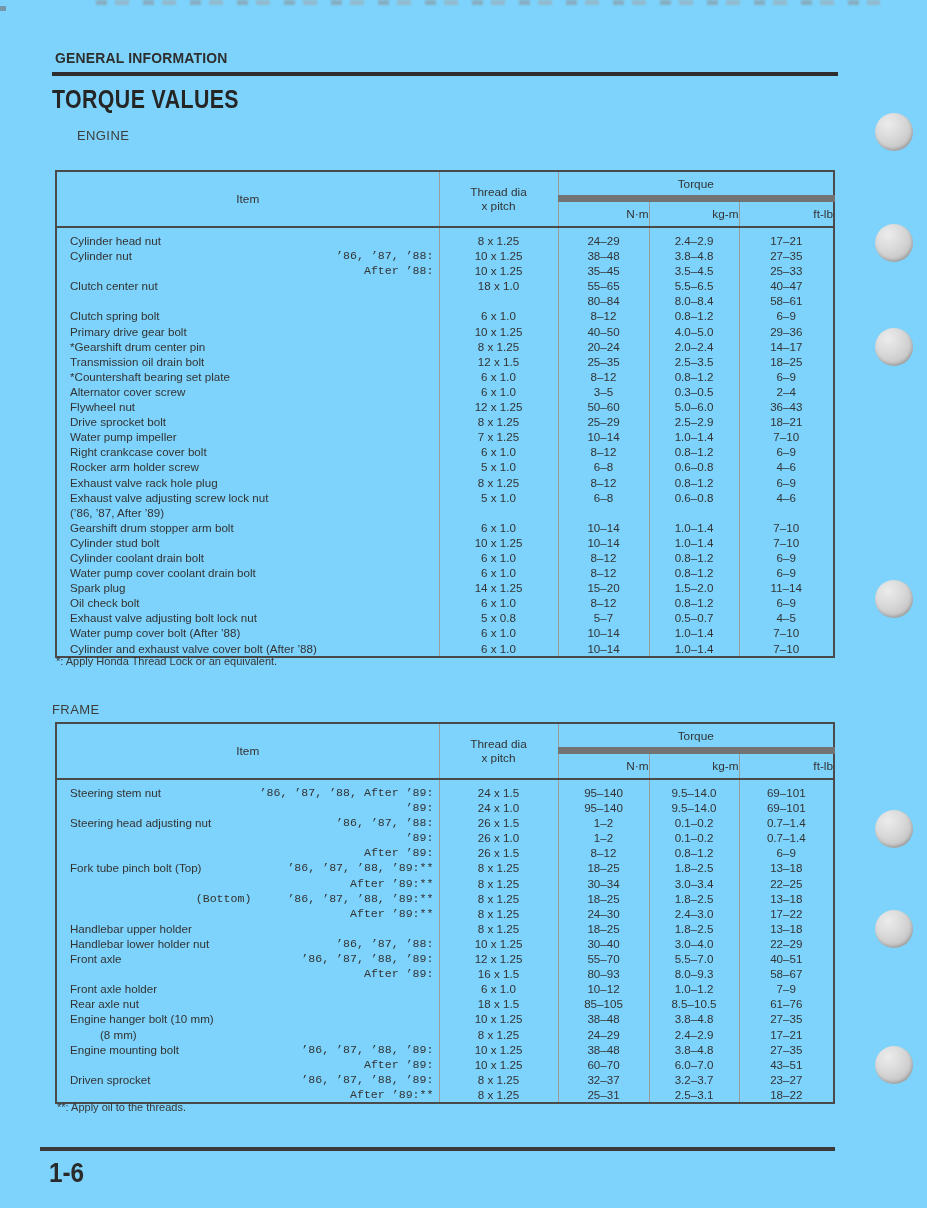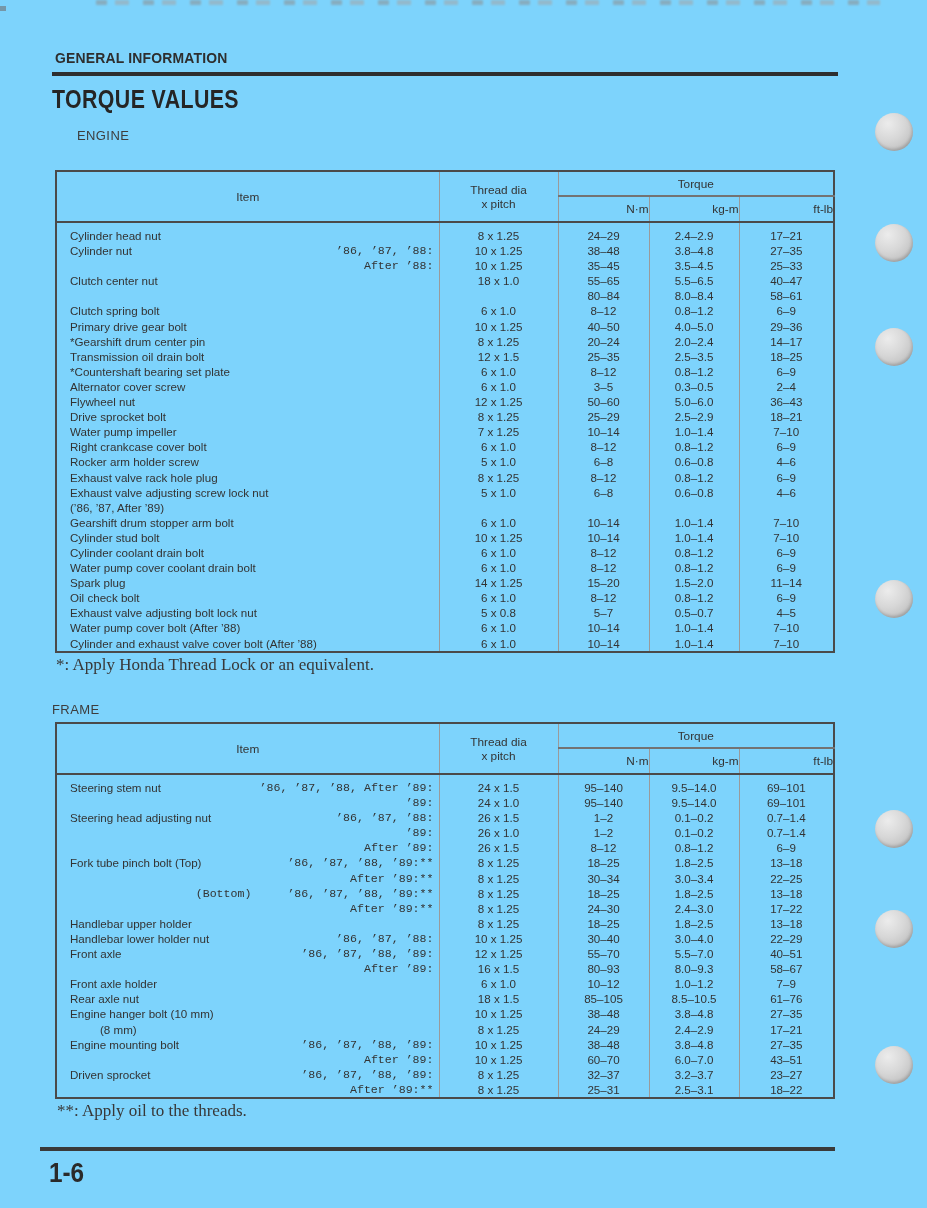--- a/index.html
+++ b/index.html
@@ -42,34 +42,34 @@
     border:2px solid #4a4a4a;font-size:11.6px;color:#333;
   }
   .torque-table col.c1{width:383px;}
   .torque-table col.c2{width:119px;}
   .torque-table col.c3{width:91px;}
   .torque-table col.c4{width:90px;}
   .torque-table col.c5{width:95px;}
   .torque-table th,.torque-table td{border-left:1px solid #9a9a9a;padding:0;}
   .torque-table thead{border-bottom:2px solid #4a4a4a;}
   .torque-table thead th{font-weight:400;text-align:center;vertical-align:middle;font-size:11.8px;color:#333;}
-  .torque-table .th-torque{border-bottom:2px solid #737373;height:23px;}
+  .torque-table .th-torque{border-bottom:7px solid #737373;height:23px;}
   .torque-table .units th{height:24px;text-align:right;}
   .torque-table tbody td{vertical-align:top;line-height:15.1px;}
   .torque-table tbody tr:first-child td{padding-top:5px;}
   .torque-table tbody tr:last-child td{padding-bottom:0;}
   .c-item{padding-left:13px !important;padding-right:5px !important;margin-left:8px;}
   .item-flex{display:flex;justify-content:space-between;}
   .item-name{white-space:pre;}
   .item-name.ind{padding-left:30px;}
   .item-right{white-space:pre;text-align:right;font-family:Liberation Mono, monospace;}
   .item-sub{margin-right:36px;}
   .item-line2{line-height:15.1px;}
   .c-val{text-align:center;}
-  .footnote{position:absolute;font-size:17px;color:#383838;font-family:Liberation Serif, serif;}
+  .footnote{position:absolute;font-size:11px;color:#383838;}
   .engine-footnote{left:56px;top:655px;}
   .frame-footnote{left:57px;top:1101px;}
   
   .bottom-rule{position:absolute;left:40px;top:1147px;width:795px;height:4px;background:#3a3a3a;}
   .page-number{
     position:absolute;left:49px;top:1158px;font-size:27px;font-weight:700;color:#2a2a2a;
     transform:scaleX(.9);transform-origin:left;
   }
 </style>
 </head>

